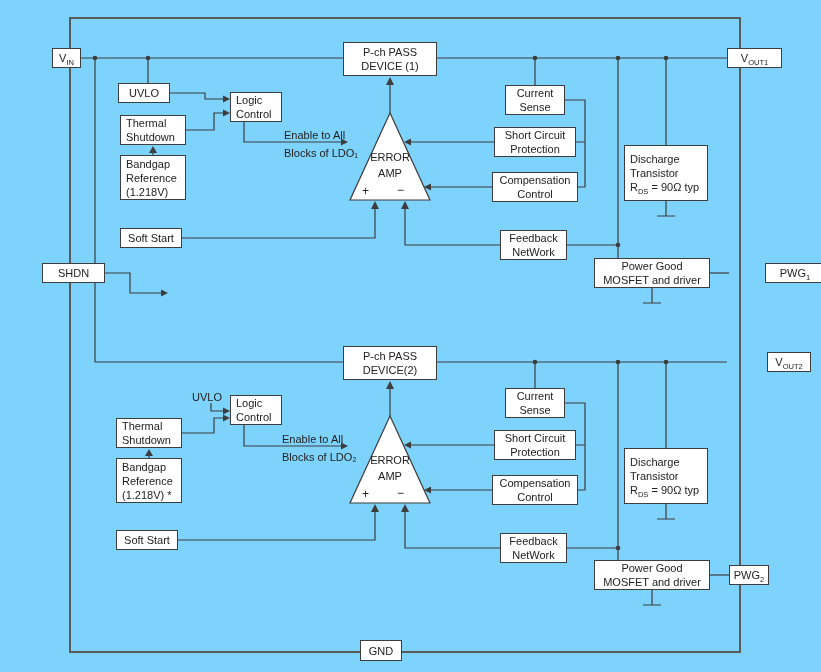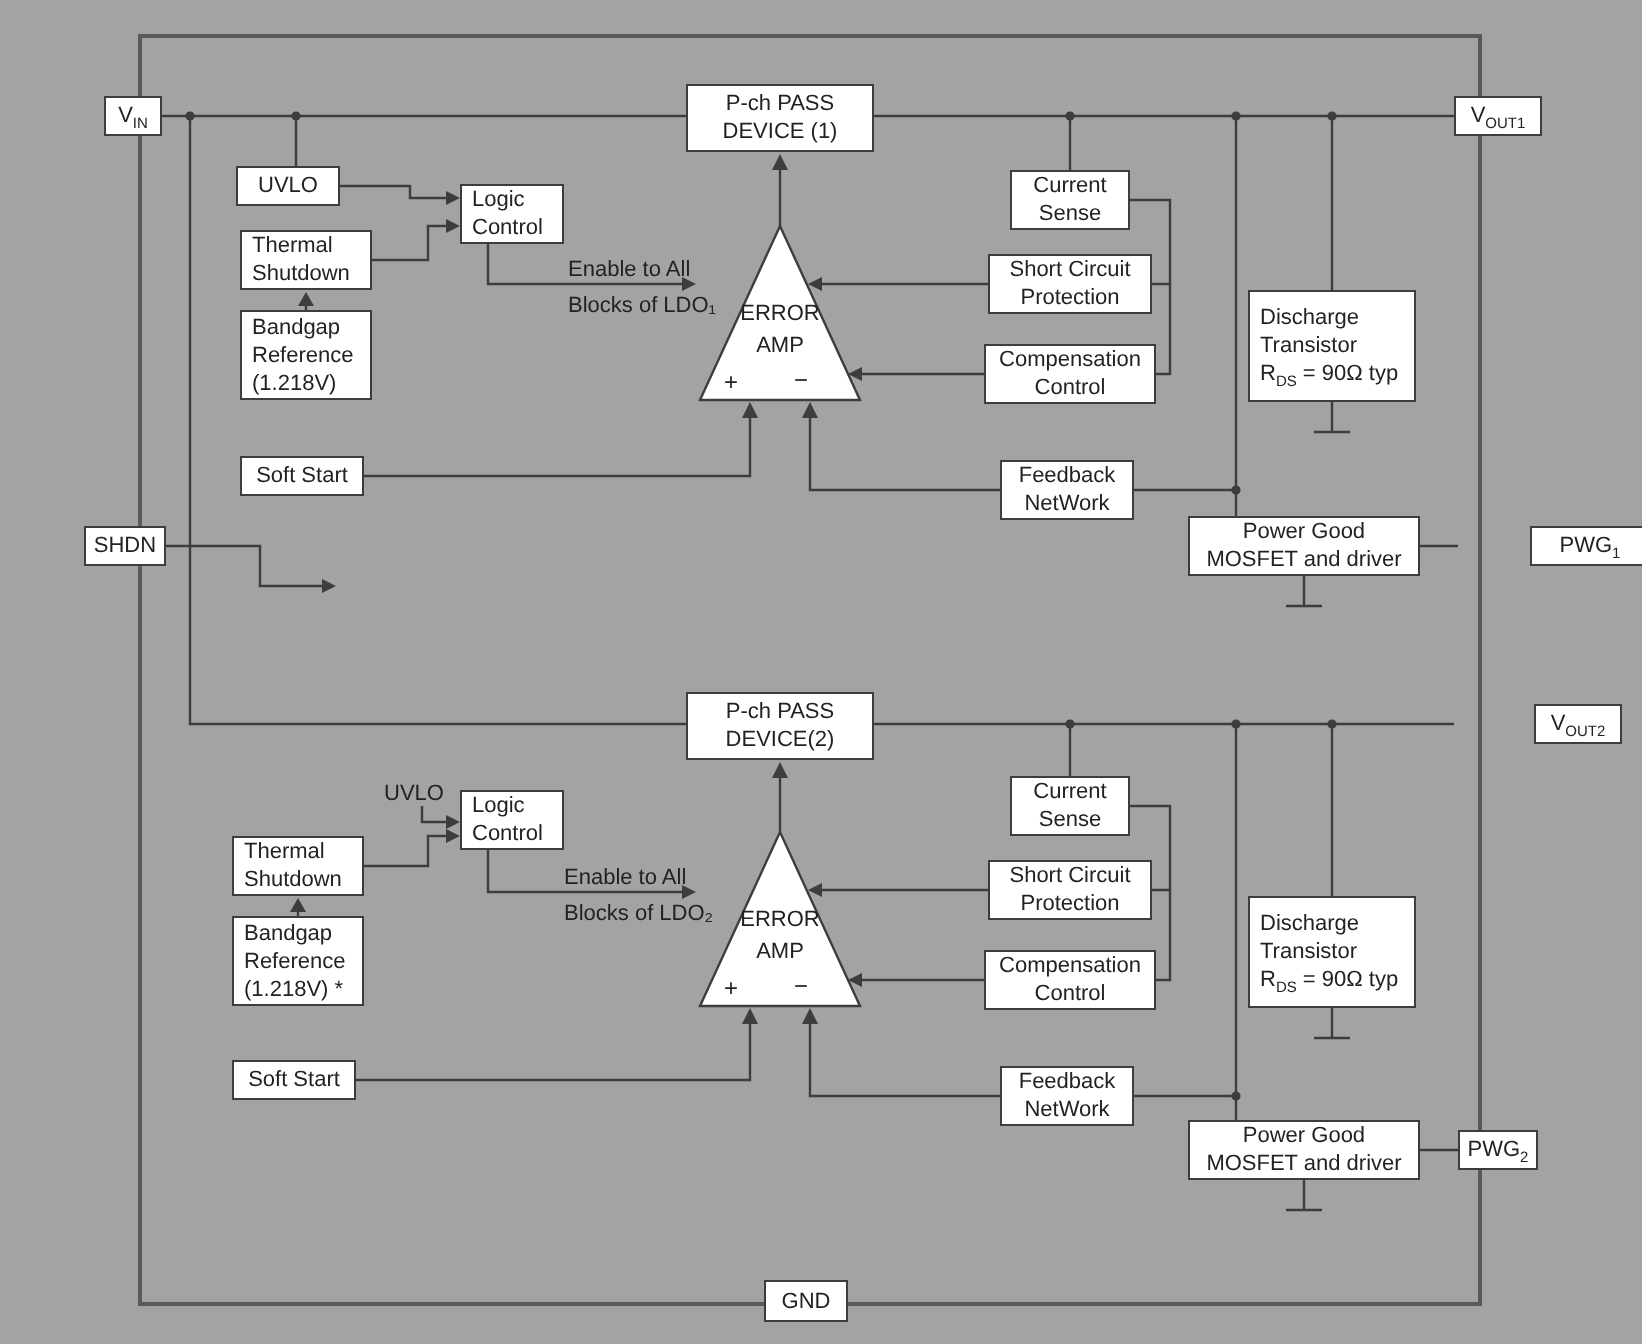--- a/index.html
+++ b/index.html
@@ -1,17 +1,17 @@
 <!DOCTYPE html>
 <html><head>
 <meta charset="utf-8">
 <style>
   html,body { margin:0; padding:0; background:#ffffff; }
   #stage {
-    position:relative; width:821px; height:672px; background:#a3a3a3;
+    position:relative; width:821px; height:672px; background:#7dd3fc;
     font-family:"Liberation Sans", sans-serif; color:#222;
     overflow:hidden;
   }
   svg.wires { position:absolute; left:0; top:0; }
   .wire   { fill:none; stroke:#3d3d3d; stroke-width:1.2; }
   .chip   { fill:none; stroke:#5a5a5a; stroke-width:2; }
   .amp-tri{ fill:#ffffff; stroke:#3d3d3d; stroke-width:1.2; }
   .dot    { fill:#3d3d3d; }
   .arrow  { fill:#3d3d3d; stroke:none; }
 
@@ -128,34 +128,34 @@
       <polygon class="arrow" points="375,504 371,512 379,512"></polygon>
       <polygon class="arrow" points="405,504 401,512 409,512"></polygon>
       <polygon class="arrow" points="404,445 411,441.5 411,448.5"></polygon>
       <polygon class="arrow" points="424,490 431,486.5 431,493.5"></polygon>
     </g>
   </svg>
 
   <div class="box pin rich" style="left:52px;top:48px;width:29px;height:20px">
       <span><span>V</span><sub class="ss">IN</sub></span>
     </div>
-  <div class="box pin rich" style="left:727px;top:48px;width:44px;height:20px">
+  <div class="box pin rich" style="left:727px;top:48px;width:55px;height:20px">
       <span><span>V</span><sub class="ss">OUT1</sub></span>
     </div>
-  <div class="box pin" style="left:42px;top:263px;width:41px;height:20px">SHDN</div>
+  <div class="box pin" style="left:42px;top:263px;width:63px;height:20px">SHDN</div>
   <div class="box pin rich" style="left:765px;top:263px;width:60px;height:20px">
       <span><span>PWG</span><sub class="ss">1</sub></span>
     </div>
   <div class="box pin rich" style="left:767px;top:352px;width:44px;height:20px">
       <span><span>V</span><sub class="ss">OUT2</sub></span>
     </div>
   <div class="box pin rich" style="left:729px;top:565px;width:40px;height:20px">
       <span><span>PWG</span><sub class="ss">2</sub></span>
     </div>
-  <div class="box pin" style="left:382px;top:640px;width:42px;height:21px">GND</div>
+  <div class="box pin" style="left:360px;top:640px;width:42px;height:21px">GND</div>
 
   <div class="box" style="left:343px;top:42px;width:94px;height:34px">P-ch PASS
 DEVICE (1)</div>
   <div class="box" style="left:118px;top:83px;width:52px;height:20px">UVLO</div>
   <div class="box left" style="left:230px;top:92px;width:52px;height:30px">Logic
 Control</div>
   <div class="box left" style="left:120px;top:115px;width:66px;height:30px">Thermal
 Shutdown</div>
   <div class="box left" style="left:120px;top:155px;width:66px;height:45px">Bandgap
 Reference

